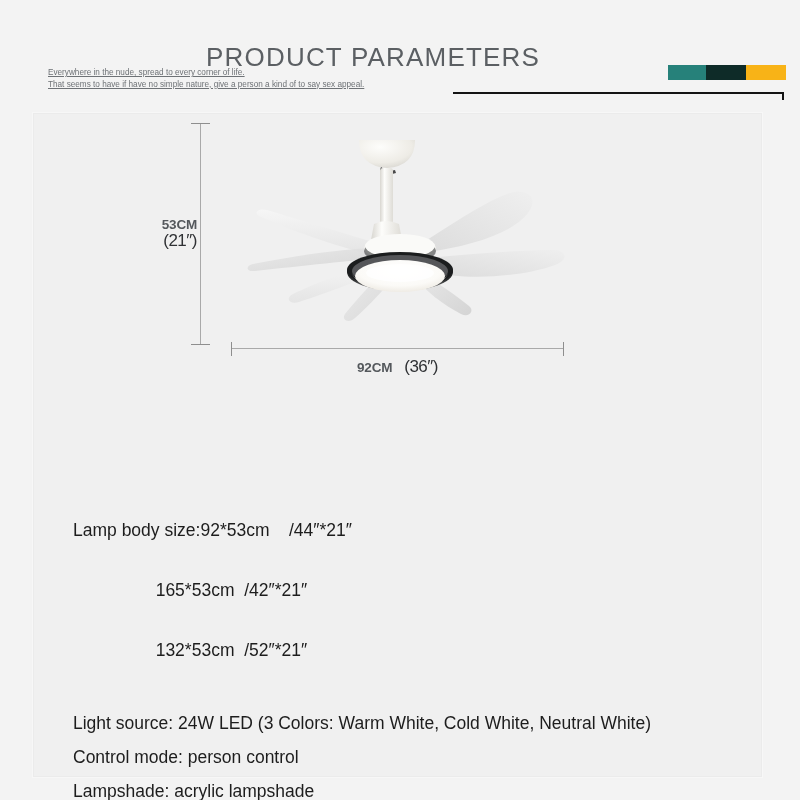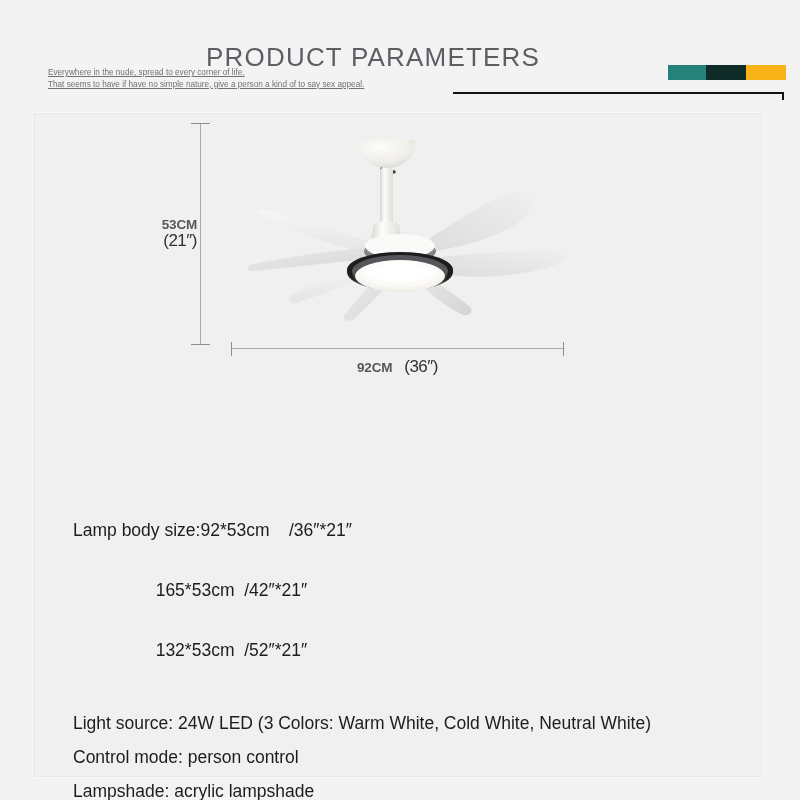--- a/index.html
+++ b/index.html
@@ -332,21 +332,21 @@
       <div class="dim-h-cap left"></div>
       <div class="dim-h-cap right"></div>
       <div class="dim-h-label">
         <span class="cm">92CM</span><span class="inch">(36″)</span>
       </div>
     </div>
 
     <div class="specs">
 
       <div class="spec-size">
-        <span class="row">Lamp body size:92*53cm    /36″*21″</span>
+        <span class="row">Lamp body size:92*53cm    /44″*21″</span>
         <span class="row">                 165*53cm  /42″*21″</span>
         <span class="row">                 132*53cm  /52″*21″</span>
       </div>
 
       <div class="spec-line">Light source: 24W LED  (3 Colors: Warm White, Cold White, Neutral White)</div>
 
       <div class="spec-line">Control mode: person control</div>
 
       <div class="spec-line">Lampshade: acrylic lampshade</div>
 

